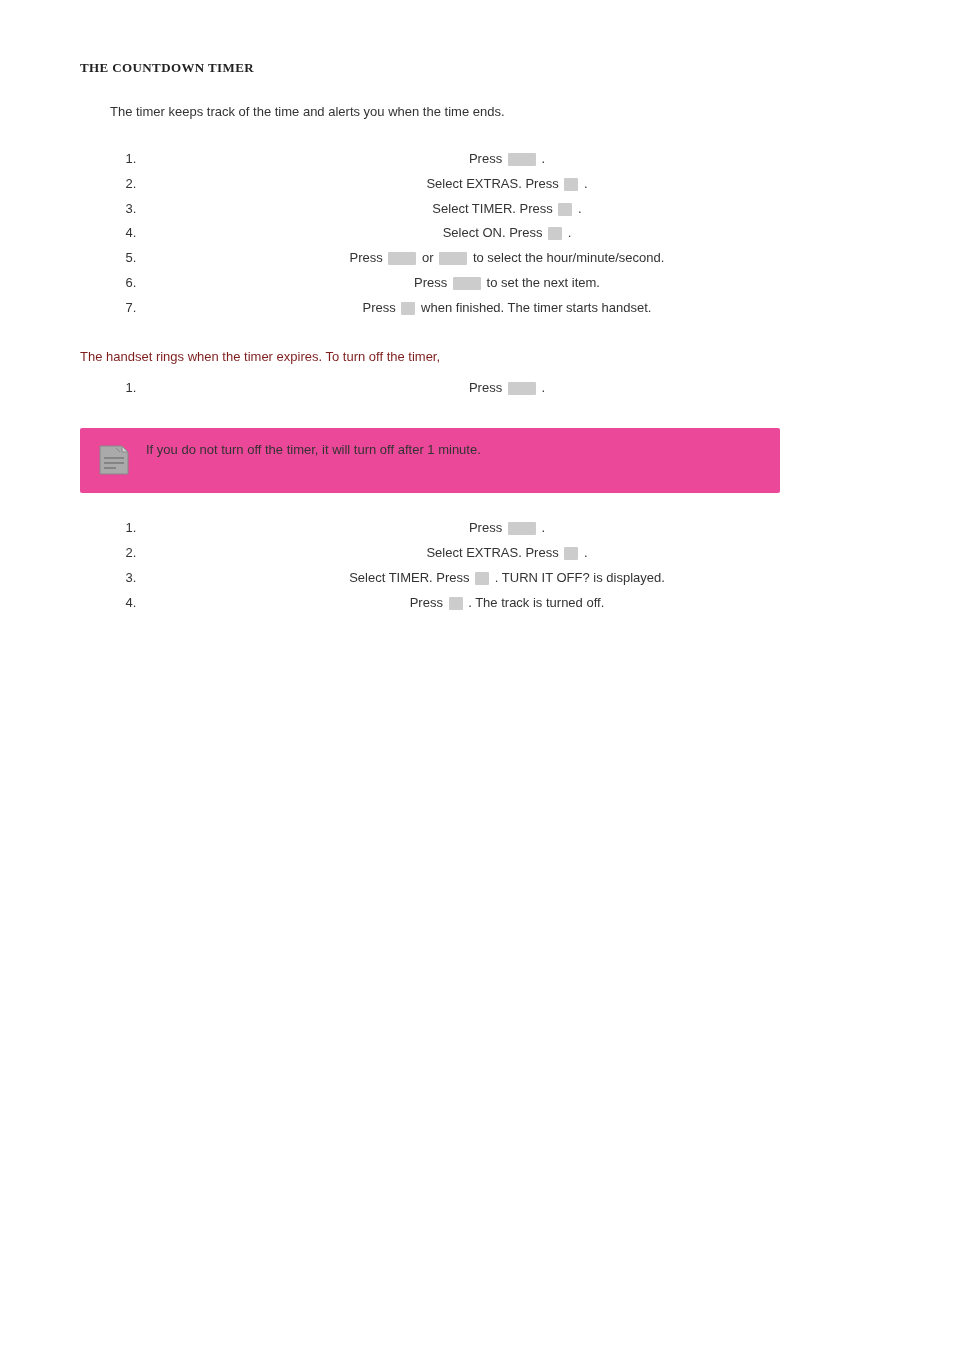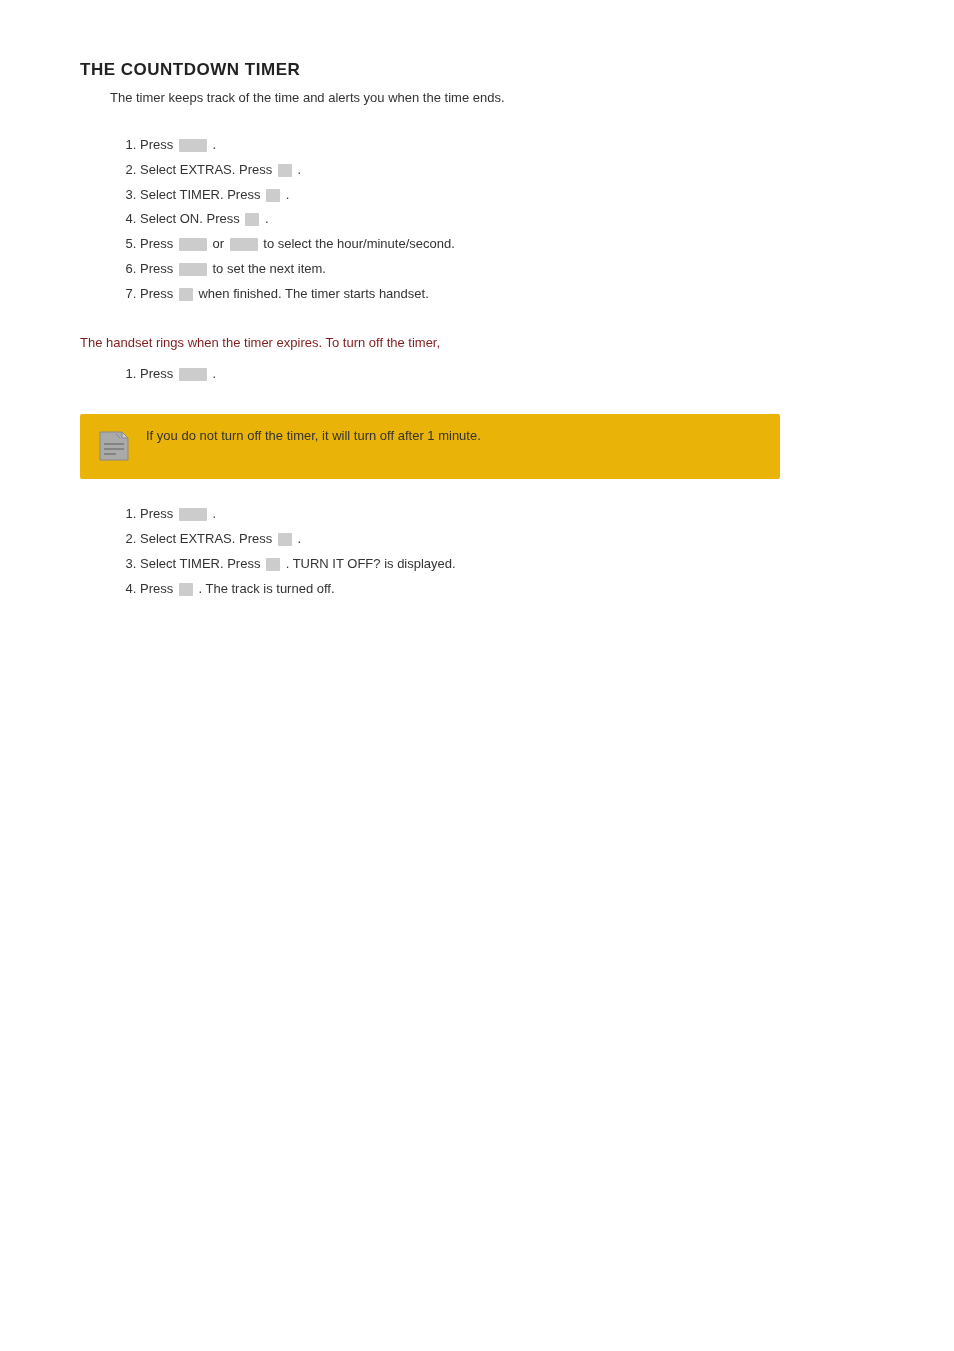--- a/index.html
+++ b/index.html
@@ -12,25 +12,26 @@
       background: #ffffff;
       font-family: Arial, sans-serif;
       font-size: 13px;
       color: #222;
       width: 954px;
       min-height: 1351px;
       padding: 60px 80px;
     }
 
     .page-title {
-      font-size: 17px;
+      font-size: 13px;
       font-weight: bold;
       text-transform: uppercase;
-      margin-bottom: 10px;
+      margin-bottom: 28px;
       letter-spacing: 0.03em;
+      font-family: Liberation Serif, serif;
     }
 
     .intro-text {
       font-size: 13px;
       color: #333;
       margin-bottom: 30px;
       margin-left: 30px;
     }
 
     .section {
@@ -40,20 +41,21 @@
     ol {
       margin-left: 60px;
       margin-bottom: 20px;
     }
 
     ol li {
       margin-bottom: 4px;
       font-size: 13px;
       color: #333;
       line-height: 1.6;
+      text-align: center;
     }
 
     .button-placeholder {
       display: inline-block;
       background: #cccccc;
       width: 28px;
       height: 13px;
       vertical-align: middle;
       border-radius: 1px;
       margin: 0 2px;
@@ -65,21 +67,21 @@
       width: 14px;
       height: 13px;
       vertical-align: middle;
       border-radius: 1px;
       margin: 0 2px;
     }
 
     .note-box {
       display: flex;
       align-items: flex-start;
-      background: #eab308;
+      background: #ec4899;
       padding: 12px 16px;
       margin: 15px 0 25px 0;
       border-radius: 2px;
       max-width: 700px;
     }
 
     .note-icon {
       margin-right: 14px;
       flex-shrink: 0;
       margin-top: 2px;

